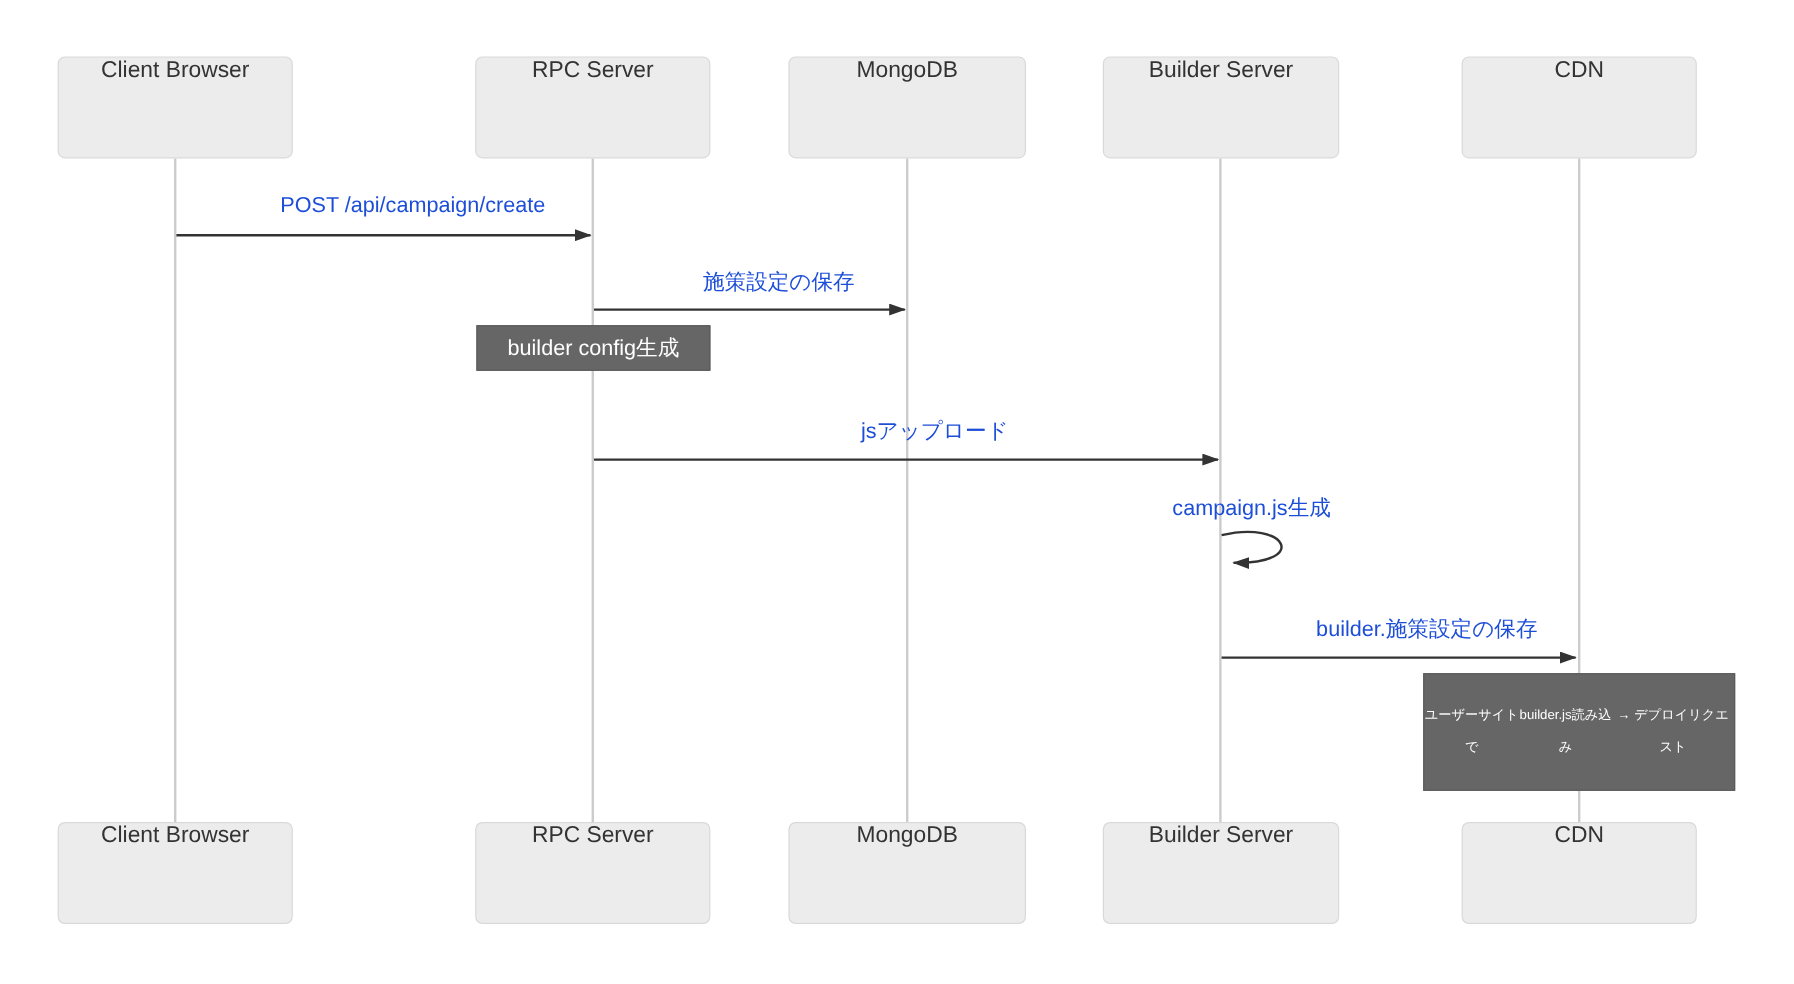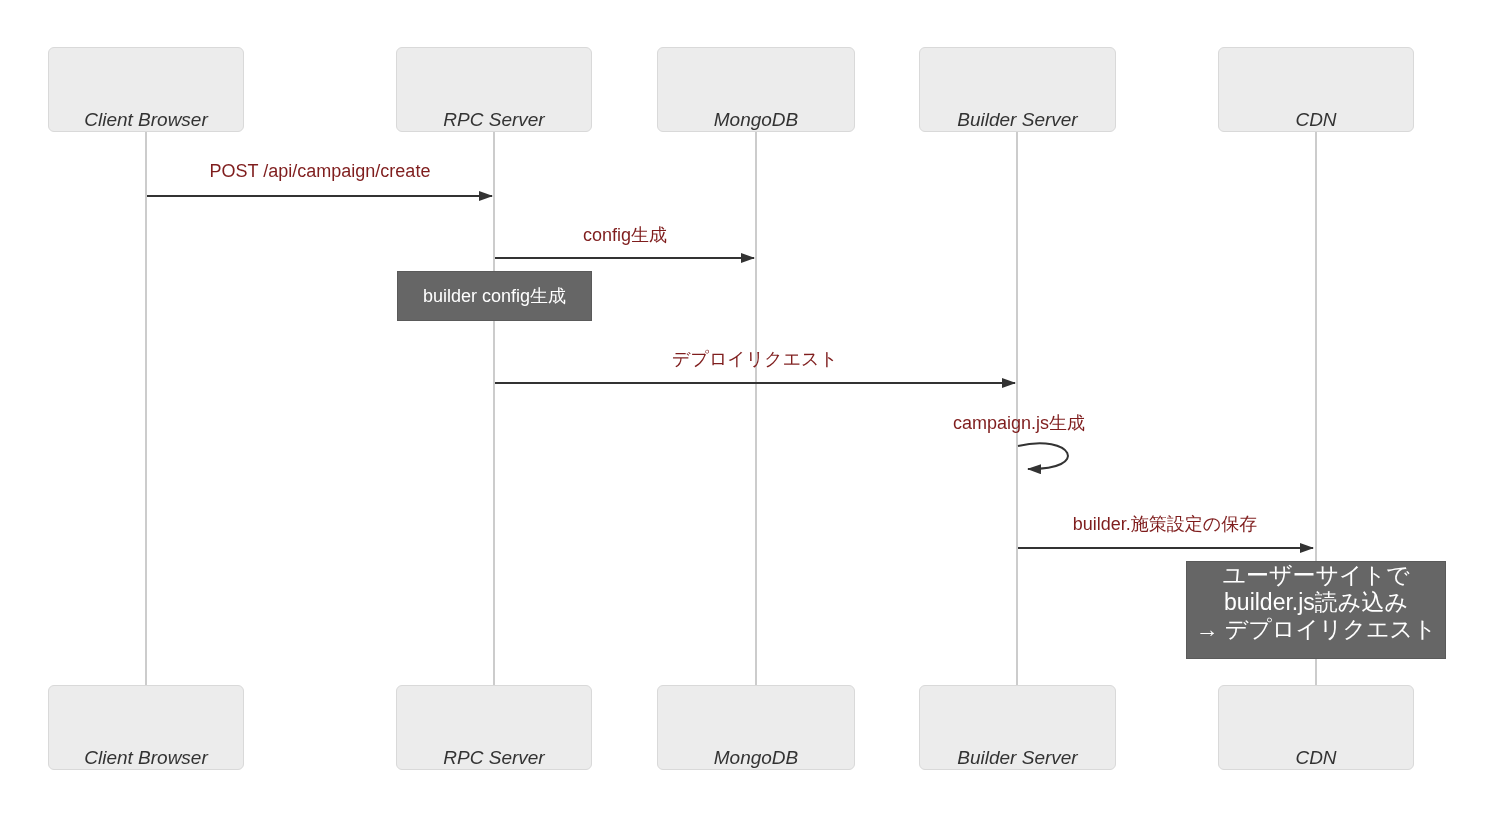--- a/index.html
+++ b/index.html
@@ -17,52 +17,53 @@
     left: 0; top: 0;
     width: 1495px; height: 820px;
   }
   .actor-box {
     position: absolute;
     height: 85px;
     background: #ececec;
     border: 1px solid #d9d9d9;
     border-radius: 6px;
     display: flex;
-    align-items: flex-end;
+    align-items: flex-start;
     justify-content: center;
     font-size: 19px;
     color: #333333;
-    font-style: italic;
   }
   .msg-label {
     position: absolute;
     transform: translateX(-50%);
     white-space: nowrap;
     font-size: 18px;
-    color: #7f1d1d;
+    color: #1d4ed8;
+    margin-left: 24px;
   }
   .note-box {
     position: absolute;
     background: #666666;
     border: 1px solid #5a5a5a;
     color: #ffffff;
     text-align: center;
     font-size: 18px;
   }
   .note-single {
     display: flex;
     align-items: center;
     justify-content: center;
   }
   .note-multi {
     display: flex;
-    flex-direction: column;
+    flex-direction: row;
     align-items: center;
+    justify-content: center;
     line-height: 27px;
-    font-size: 23px;
+    font-size: 11px;
   }
 </style>
 </head>
 <body>
 
 <div class="canvas">
 
   <svg class="svg-layer" viewBox="0 0 1495 820" xmlns="http://www.w3.org/2000/svg">
     <defs>
       <marker id="arrowhead" markerWidth="14" markerHeight="10" refX="13" refY="5" orient="auto" markerUnits="userSpaceOnUse">
@@ -109,26 +110,26 @@
     <span>MongoDB</span>
   </div>
   <div class="actor-box" style="left:919px; top:685px; width:197px;">
     <span>Builder Server</span>
   </div>
   <div class="actor-box" style="left:1218px; top:685px; width:196px;">
     <span>CDN</span>
   </div>
 
   <div class="msg-label" style="left:320px; top:161px;">POST /api/campaign/create</div>
-  <div class="msg-label" style="left:625px; top:223px;">config生成</div>
-  <div class="msg-label" style="left:755px; top:347px;">デプロイリクエスト</div>
+  <div class="msg-label" style="left:625px; top:223px;">施策設定の保存</div>
+  <div class="msg-label" style="left:755px; top:347px;">jsアップロード</div>
   <div class="msg-label" style="left:1019px; top:411px;">campaign.js生成</div>
   <div class="msg-label" style="left:1165px; top:512px;">builder.施策設定の保存</div>
 
-  <div class="note-box note-single" style="left:397px; top:271px; width:195px; height:50px;justify-content:center;">
+  <div class="note-box note-single" style="left:397px; top:271px; width:195px; height:38px;justify-content:center;">
     <span>builder config生成</span>
   </div>
 
   <div class="note-box note-multi" style="left:1186px; top:561px; width:260px; height:98px;">
     <span>ユーザーサイトで</span>
     <span>builder.js読み込み</span>
     <span>→ デプロイリクエスト</span>
   </div>
 
 </div>

